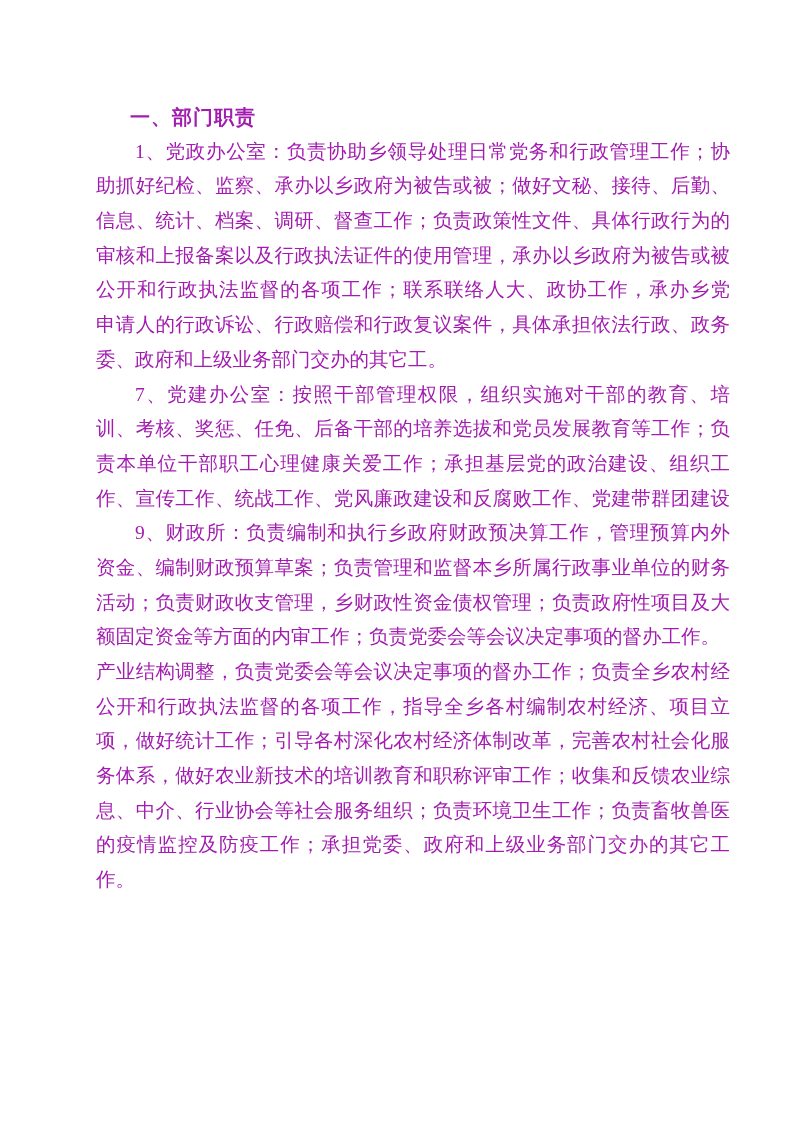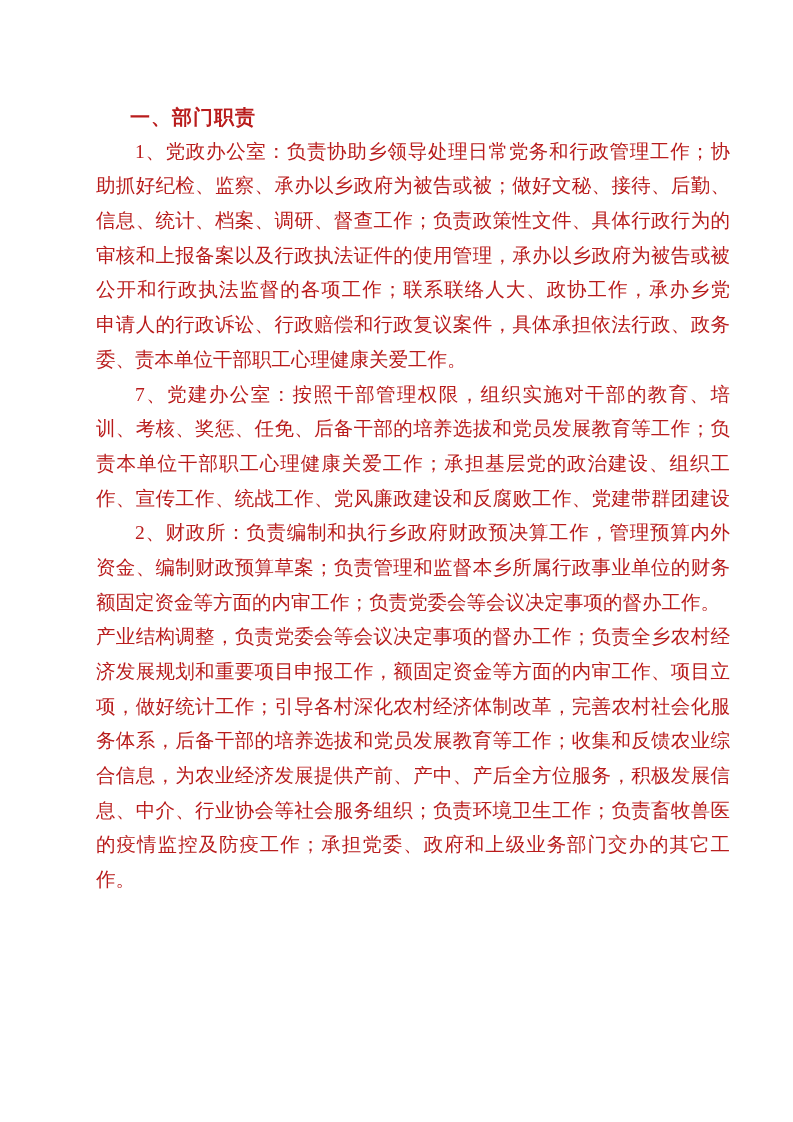--- a/index.html
+++ b/index.html
@@ -12,21 +12,21 @@
     width: 793px;
     height: 1122px;
     background: #ffffff;
     overflow: hidden;
   }
   .content {
     position: absolute;
     left: 96px;
     top: 100px;
     width: 634px;
-    color: #b91c1c;
+    color: #a21caf;
   }
   .heading {
     margin: 0;
     height: 34.7px;
     line-height: 34.7px;
     font-family: "DejaVu Sans", "Liberation Sans", sans-serif;
     font-size: 20px;
     font-weight: 700;
     text-indent: 34px;
     letter-spacing: 1px;
@@ -58,38 +58,38 @@
   <div class="content">
     <h1 class="heading">一、部门职责</h1>
     <div id="paragraphs">
         <div class="paragraph">
           <div class="line first">1、党政办公室：负责协助乡领导处理日常党务和行政管理工作；协</div>
           <div class="line">助抓好纪检、监察、承办以乡政府为被告或被；做好文秘、接待、后勤、</div>
           <div class="line">信息、统计、档案、调研、督查工作；负责政策性文件、具体行政行为的</div>
           <div class="line">审核和上报备案以及行政执法证件的使用管理，承办以乡政府为被告或被</div>
           <div class="line">公开和行政执法监督的各项工作；联系联络人大、政协工作，承办乡党</div>
           <div class="line">申请人的行政诉讼、行政赔偿和行政复议案件，具体承担依法行政、政务</div>
-          <div class="line last">委、责本单位干部职工心理健康关爱工作。</div>
+          <div class="line last">委、政府和上级业务部门交办的其它工。</div>
         </div>
         <div class="paragraph">
           <div class="line first">7、党建办公室：按照干部管理权限，组织实施对干部的教育、培</div>
           <div class="line">训、考核、奖惩、任免、后备干部的培养选拔和党员发展教育等工作；负</div>
           <div class="line">责本单位干部职工心理健康关爱工作；承担基层党的政治建设、组织工</div>
           <div class="line">作、宣传工作、统战工作、党风廉政建设和反腐败工作、党建带群团建设</div>
         </div>
         <div class="paragraph">
-          <div class="line first">2、财政所：负责编制和执行乡政府财政预决算工作，管理预算内外</div>
+          <div class="line first">9、财政所：负责编制和执行乡政府财政预决算工作，管理预算内外</div>
           <div class="line">资金、编制财政预算草案；负责管理和监督本乡所属行政事业单位的财务</div>
+          <div class="line">活动；负责财政收支管理，乡财政性资金债权管理；负责政府性项目及大</div>
           <div class="line last">额固定资金等方面的内审工作；负责党委会等会议决定事项的督办工作。</div>
         </div>
         <div class="paragraph">
           <div class="line">产业结构调整，负责党委会等会议决定事项的督办工作；负责全乡农村经</div>
-          <div class="line">济发展规划和重要项目申报工作，额固定资金等方面的内审工作、项目立</div>
+          <div class="line">公开和行政执法监督的各项工作，指导全乡各村编制农村经济、项目立</div>
           <div class="line">项，做好统计工作；引导各村深化农村经济体制改革，完善农村社会化服</div>
-          <div class="line">务体系，后备干部的培养选拔和党员发展教育等工作；收集和反馈农业综</div>
-          <div class="line">合信息，为农业经济发展提供产前、产中、产后全方位服务，积极发展信</div>
+          <div class="line">务体系，做好农业新技术的培训教育和职称评审工作；收集和反馈农业综</div>
           <div class="line">息、中介、行业协会等社会服务组织；负责环境卫生工作；负责畜牧兽医</div>
           <div class="line">的疫情监控及防疫工作；承担党委、政府和上级业务部门交办的其它工</div>
           <div class="line last">作。</div>
         </div>
       </div>
   </div>
 </div>
 
 </body></html>

